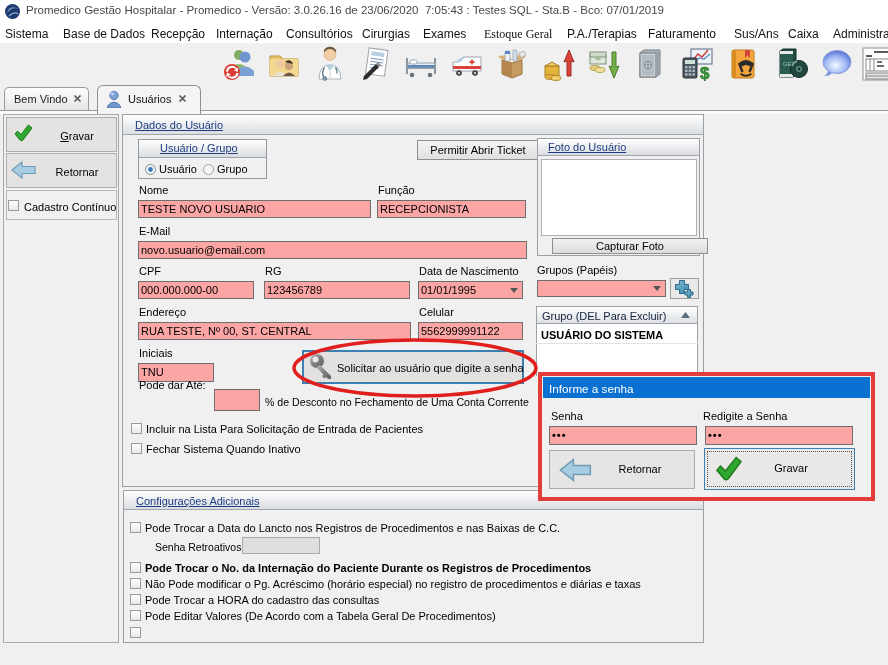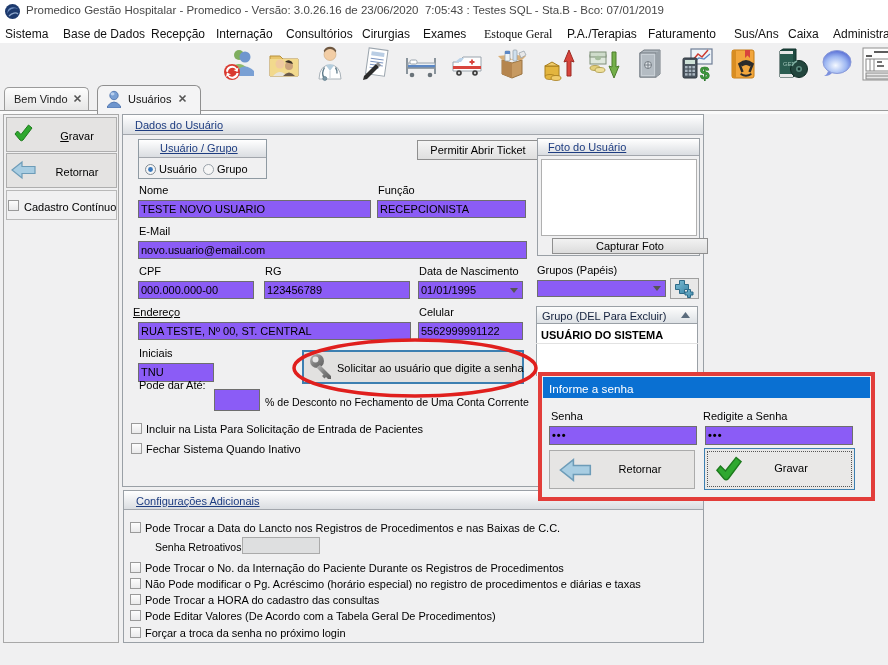--- a/index.html
+++ b/index.html
@@ -1,21 +1,21 @@
 <!DOCTYPE html>
 <html><head>
 <meta charset="utf-8">
 <style>
 * { margin:0; padding:0; box-sizing:border-box; }
 html,body { background:#fff; }
 body { font-family:"Liberation Sans",sans-serif; }
 #app { position:relative; width:888px; height:665px; background:#f0f0f1; overflow:hidden; }
 .abs { position:absolute; }
 .lbl { position:absolute; font-size:11px; color:#000; white-space:nowrap; line-height:13px; }
-.inp { position:absolute; background:#8b5cf6; border:1px solid #6e6e6e; font-size:11px; color:#000; padding:1px 2px; white-space:nowrap; overflow:hidden; line-height:14px; }
+.inp { position:absolute; background:#fca5a5; border:1px solid #6e6e6e; font-size:11px; color:#000; padding:1px 2px; white-space:nowrap; overflow:hidden; line-height:14px; }
 .cb { position:absolute; width:11px; height:11px; background:linear-gradient(#fdfdfd,#e9e9ea); border:1px solid #9a9a9a; }
 .hdrtxt { color:#1d3c80; font-size:11px; position:absolute; white-space:nowrap;text-decoration:underline; }
 .strip { position:absolute; background:linear-gradient(#ffffff,#dadde1); border-bottom:1px solid #a2a6ac; }
 .btn { position:absolute; background:linear-gradient(#f4f4f4,#dfdfdf); border:1px solid #8f8f8f; font-size:11px; color:#000; text-align:center;margin-left:11px; }
 .gbox { position:absolute; border:1px solid #9aa0a6; }
 </style>
 </head>
 <body>
 <div id="app">
 <div class="abs" style="left:0;top:0;width:888px;height:22px;background:#fff;"></div>
@@ -256,21 +256,21 @@
 <div class="lbl" style="left:139px;top:265px;text-align:center;">CPF</div>
 <div class="inp" style="left:138px;top:281px;width:116px;height:18px;">000.000.000-00</div>
 <div class="lbl" style="left:265px;top:265px;">RG</div>
 <div class="inp" style="left:264px;top:281px;width:146px;height:18px;">123456789</div>
 <div class="lbl" style="left:419px;top:265px;">Data de Nascimento</div>
 <div class="inp" style="left:418px;top:281px;width:105px;height:18px;">01/01/1995</div>
 <svg class="abs" style="left:510px;top:288px;" width="8" height="5" viewBox="0 0 8 5">
       <path d="M0 0 h8 l-4 5z" fill="#555"></path>
     </svg>
 
-<div class="lbl" style="left:133px;top:306px;text-decoration:underline;">Endereço</div>
+<div class="lbl" style="left:139px;top:306px;">Endereço</div>
 <div class="inp" style="left:138px;top:322px;width:273px;height:18px;">RUA TESTE, Nº 00, ST. CENTRAL</div>
 <div class="lbl" style="left:419px;top:306px;">Celular</div>
 <div class="inp" style="left:418px;top:322px;width:105px;height:18px;">5562999991122</div>
 
 <div class="lbl" style="left:139px;top:347px;">Iniciais</div>
 <div class="inp" style="left:138px;top:363px;width:76px;height:19px;">TNU</div>
 
 <div class="abs" style="left:302px;top:350px;width:222px;height:34px;background:#e2e1e0;border:2px solid #3c7fb1;"></div>
 <svg class="abs" style="left:307px;top:352px;" width="30" height="30" viewBox="0 0 30 30">
       <defs>
@@ -325,29 +325,28 @@
 <div class="abs" style="left:541px;top:329px;font-size:11px;color:#000;white-space:nowrap;font-weight:bold;">USUÁRIO DO SISTEMA</div>
 <div class="abs" style="left:536px;top:343px;width:162px;height:1px;background:#e2e2e2;"></div>
 <div class="gbox" style="left:123px;top:490px;width:581px;height:153px;background:#f0f0f1;"></div>
 <div class="strip" style="left:124px;top:491px;width:579px;height:19px;"></div>
 <div class="hdrtxt" style="left:136px;top:495px;">Configurações Adicionais</div>
 <div class="cb" style="left:130px;top:522px;"></div>
 <div class="lbl" style="left:145px;top:522px;">Pode Trocar a Data do Lancto nos Registros de Procedimentos e nas Baixas de C.C.</div>
 <div class="lbl" style="left:155px;top:541px;font-size:10.5px;">Senha Retroativos :</div>
 <div class="abs" style="left:242px;top:537px;width:78px;height:17px;background:#dedfe0;border:1px solid #aaa;"></div>
 <div class="cb" style="left:130px;top:562px;"></div>
-<div class="lbl" style="left:145px;top:562px;">Pode Trocar o No. da Internação do Paciente Durante os Registros de Procedimentos</div>
+<div class="lbl" style="left:145px;top:562px;font-weight:bold;">Pode Trocar o No. da Internação do Paciente Durante os Registros de Procedimentos</div>
 <div class="cb" style="left:130px;top:578px;"></div>
 <div class="lbl" style="left:145px;top:578px;">Não Pode modificar o Pg. Acréscimo (horário especial) no registro de procedimentos e diárias e taxas</div>
 <div class="cb" style="left:130px;top:594px;"></div>
 <div class="lbl" style="left:145px;top:594px;">Pode Trocar a HORA do cadastro das consultas</div>
 <div class="cb" style="left:130px;top:610px;"></div>
 <div class="lbl" style="left:145px;top:610px;">Pode Editar Valores (De Acordo com a Tabela Geral De Procedimentos)</div>
 <div class="cb" style="left:130px;top:627px;"></div>
-<div class="lbl" style="left:145px;top:627px;">Forçar a troca da senha no próximo login</div>
 <div class="abs" style="left:538px;top:372px;width:337px;height:129px;background:#f0f0f1;border:4px solid #e23d3a;"></div>
 <div class="abs" style="left:543px;top:377px;width:327px;height:21px;background:#0a70d2;"></div>
 <div class="abs" style="left:549px;top:382px;font-size:11.7px;color:#fff;white-space:nowrap;">Informe a senha</div>
 <div class="lbl" style="left:551px;top:410px;">Senha</div>
 <div class="inp" style="left:549px;top:426px;width:148px;height:19px;font-weight:bold;letter-spacing:1px;">•••</div>
 <div class="lbl" style="left:703px;top:410px;">Redigite a Senha</div>
 <div class="inp" style="left:705px;top:426px;width:148px;height:19px;font-weight:bold;letter-spacing:1px;">•••</div>
 <div class="abs" style="left:549px;top:450px;width:146px;height:39px;background:#e6e5e4;border:1px solid #ababab;"></div>
 <svg class="abs" style="left:558px;top:457px;" width="36" height="26" viewBox="0 0 26 20">
       <path d="M1 10 l10 -8 v4.5 h13 v7 h-13 v4.5z" fill="#a8cde2" stroke="#6d9cb8" stroke-width="1.2"></path>

